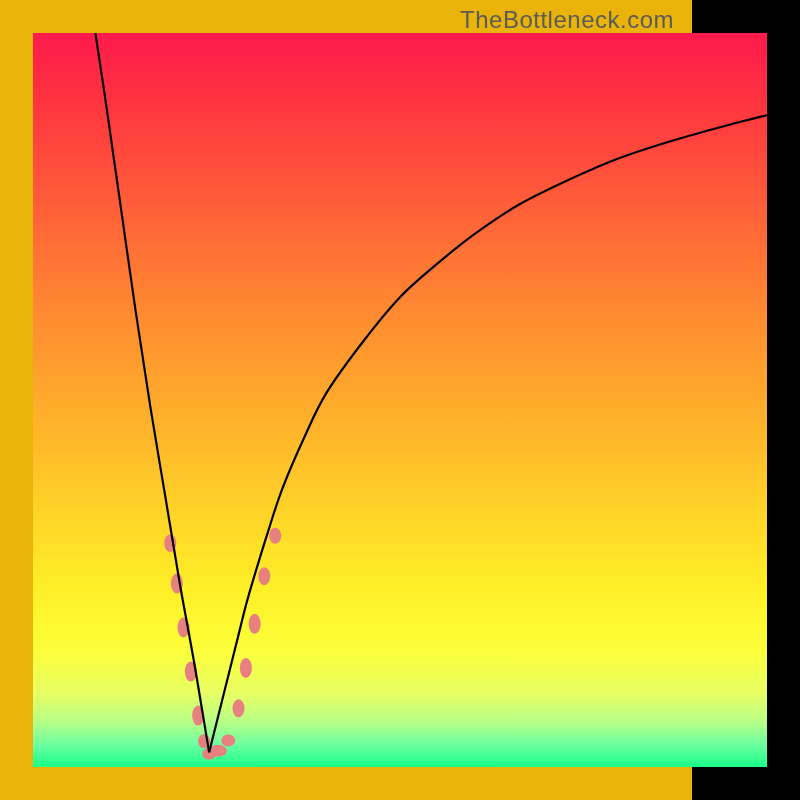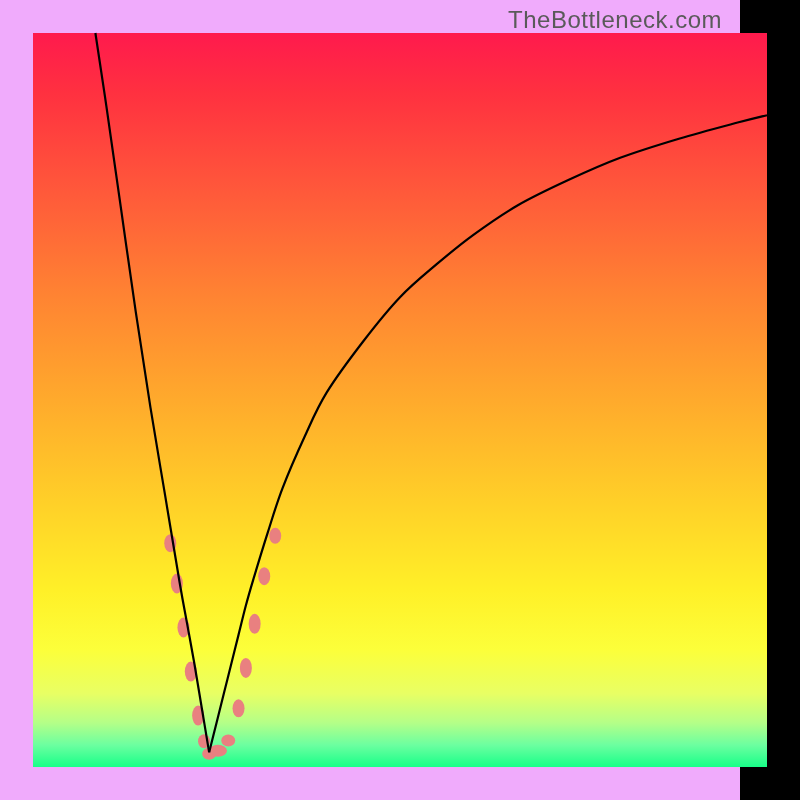--- a/index.html
+++ b/index.html
@@ -10,22 +10,21 @@
     overflow: hidden;
     background: #000;
     font-family: Arial, Helvetica, sans-serif;
   }
   .frame {
     position: absolute;
     top: 0;
     left: 0;
     width: 692px;
     height: 800px;
-    background: #f0abfc;
-    padding-left: 48px;
+    background: #eab308;
   }
   .plot-area {
     position: absolute;
     background: linear-gradient(to bottom,
       #ff1a4d 0%,
       #ff3040 8%,
       #ff5a3a 22%,
       #ff8432 36%,
       #ffaa2c 50%,
       #ffd028 64%,

